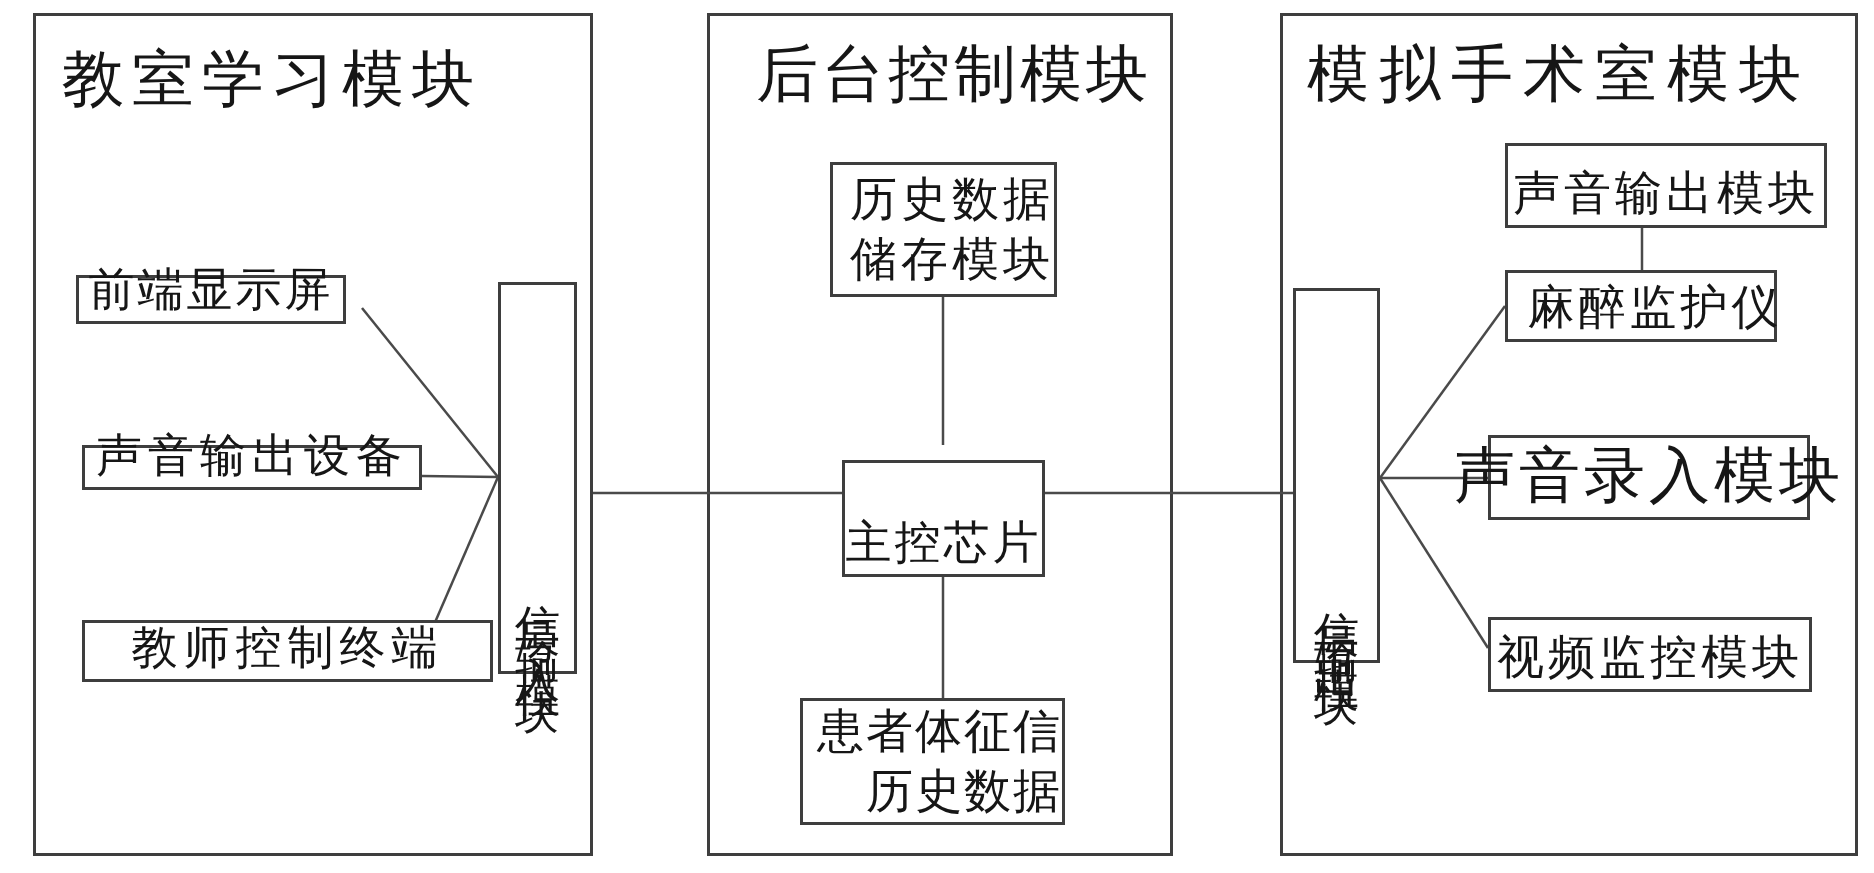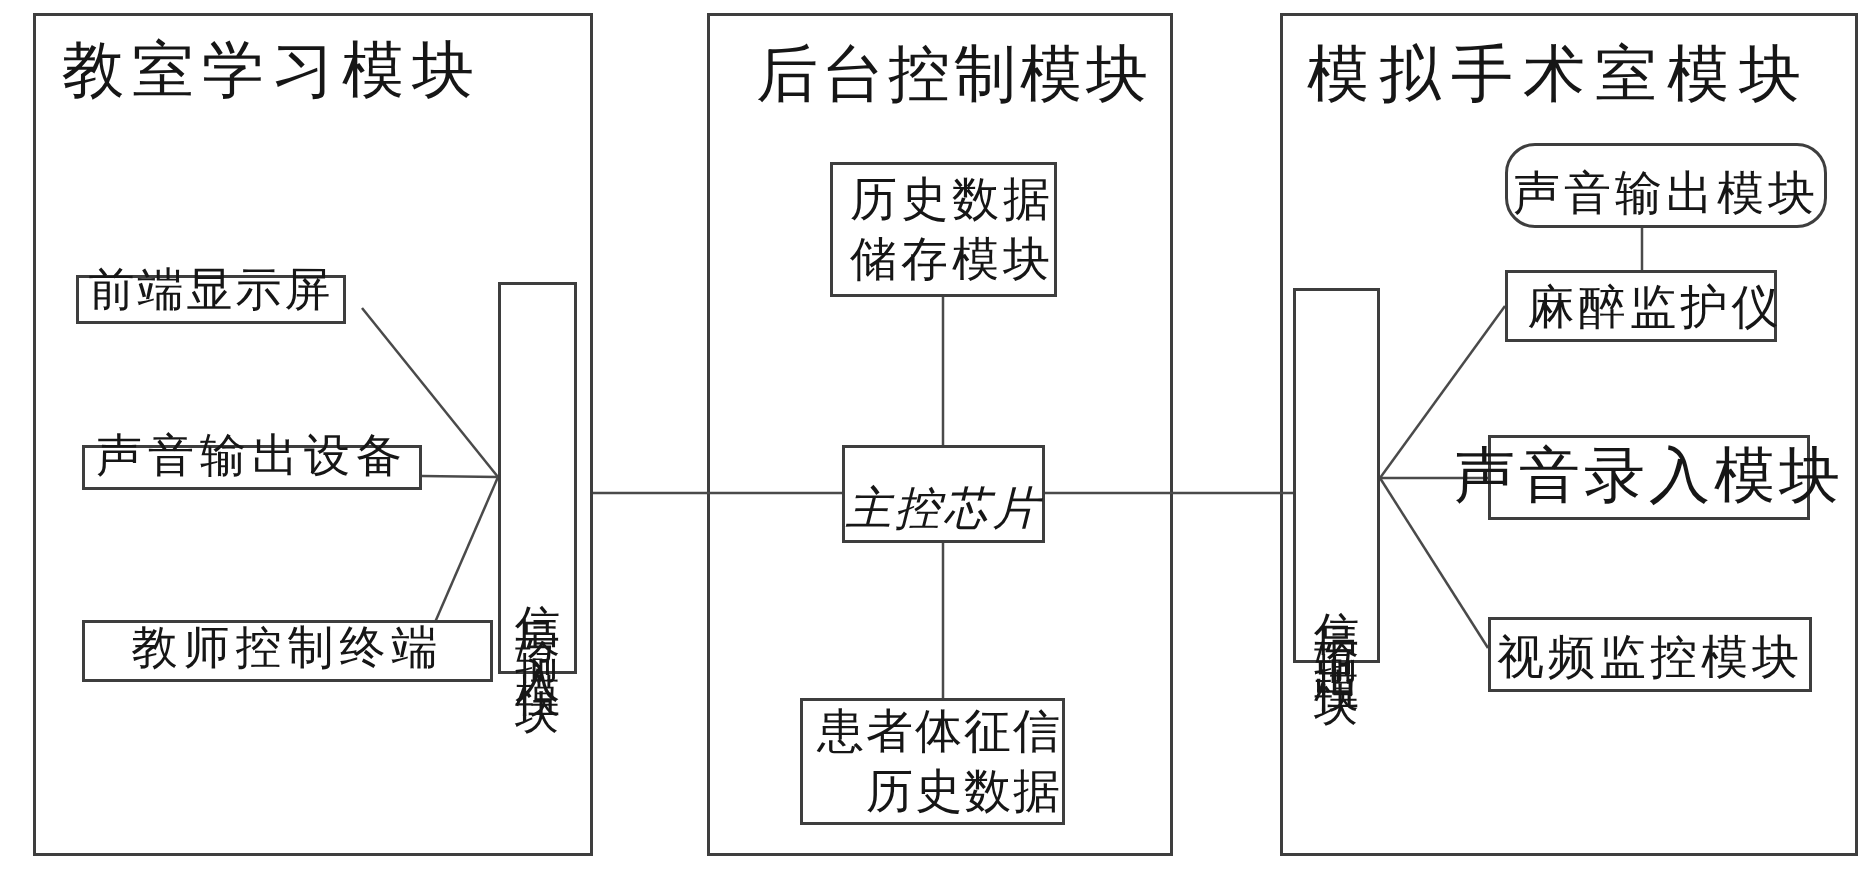--- a/index.html
+++ b/index.html
@@ -67,21 +67,21 @@
 
     <line x1="943" y1="297" x2="943" y2="445"></line>
     <line x1="943" y1="542" x2="943" y2="698"></line>
 
     <line x1="1642" y1="228" x2="1642" y2="270"></line>
     <line x1="1380" y1="478" x2="1505" y2="306"></line>
     <line x1="1380" y1="478" x2="1488" y2="478"></line>
     <line x1="1380" y1="478" x2="1488" y2="648"></line>
   </svg>
 
-  <div class="module-title" style="left:62px;top:36px;letter-spacing:8px;">教室学习模块</div>
+  <div class="module-title" style="left:62px;top:45px;letter-spacing:8px;">教室学习模块</div>
 
   <div class="box" style="left:76px;top:275px;width:270px;height:49px;font-size:46px;letter-spacing:3px;">
     <span>前端显示屏</span>
   </div>
 
   <div class="box" style="left:82px;top:445px;width:340px;height:45px;font-size:46px;letter-spacing:6px;">
     <span>声音输出设备</span>
   </div>
 
   <div class="box" style="left:82px;top:620px;width:411px;height:62px;font-size:46px;letter-spacing:6px;">
@@ -92,36 +92,36 @@
     <span style="letter-spacing:17px;">信号输入模块</span>
   </div>
 
   <div class="module-title" style="left:756px;top:40px;letter-spacing:4px;">后台控制模块</div>
 
   <div class="box two-line" style="left:830px;top:162px;width:227px;height:135px;font-size:47px;letter-spacing:4px;">
     <span class="ln">历史数据</span>
     <span class="ln">储存模块</span>
   </div>
 
-  <div class="box" style="left:842px;top:445px;width:203px;height:98px;font-size:46px;letter-spacing:3px;font-style:italic;">
+  <div class="box" style="left:842px;top:460px;width:203px;height:117px;font-size:46px;letter-spacing:3px;">
     <span>主控芯片</span>
   </div>
 
   <div class="box two-line" style="left:800px;top:698px;width:265px;height:127px;font-size:47px;letter-spacing:2px;">
     <span class="ln">患者体征信</span>
     <span class="ln">历史数据</span>
   </div>
 
   <div class="module-title" style="left:1307px;top:40px;letter-spacing:10px;">模拟手术室模块</div>
 
   <div class="box vbox" style="left:1293px;top:288px;width:87px;height:375px;font-size:45px;">
     <span style="letter-spacing:14px;">信号输出模块</span>
   </div>
 
-  <div class="box" style="left:1505px;top:143px;width:322px;height:85px;font-size:47px;letter-spacing:4px;border-radius:30px;">
+  <div class="box" style="left:1505px;top:143px;width:322px;height:85px;font-size:47px;letter-spacing:4px;">
     <span>声音输出模块</span>
   </div>
 
   <div class="box" style="left:1505px;top:270px;width:272px;height:72px;font-size:47px;letter-spacing:4px;padding-left:28px;">
     <span>麻醉监护仪</span>
   </div>
 
   <div class="box" style="left:1488px;top:435px;width:322px;height:85px;font-size:61px;letter-spacing:4px;">
     <span>声音录入模块</span>
   </div>

